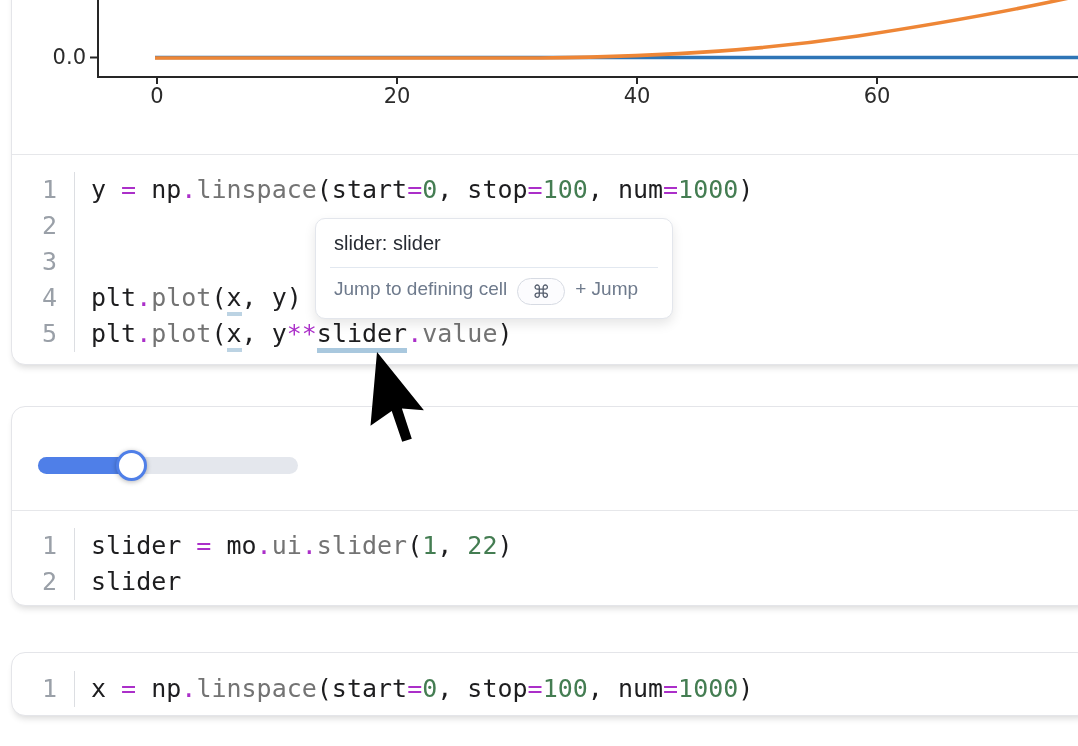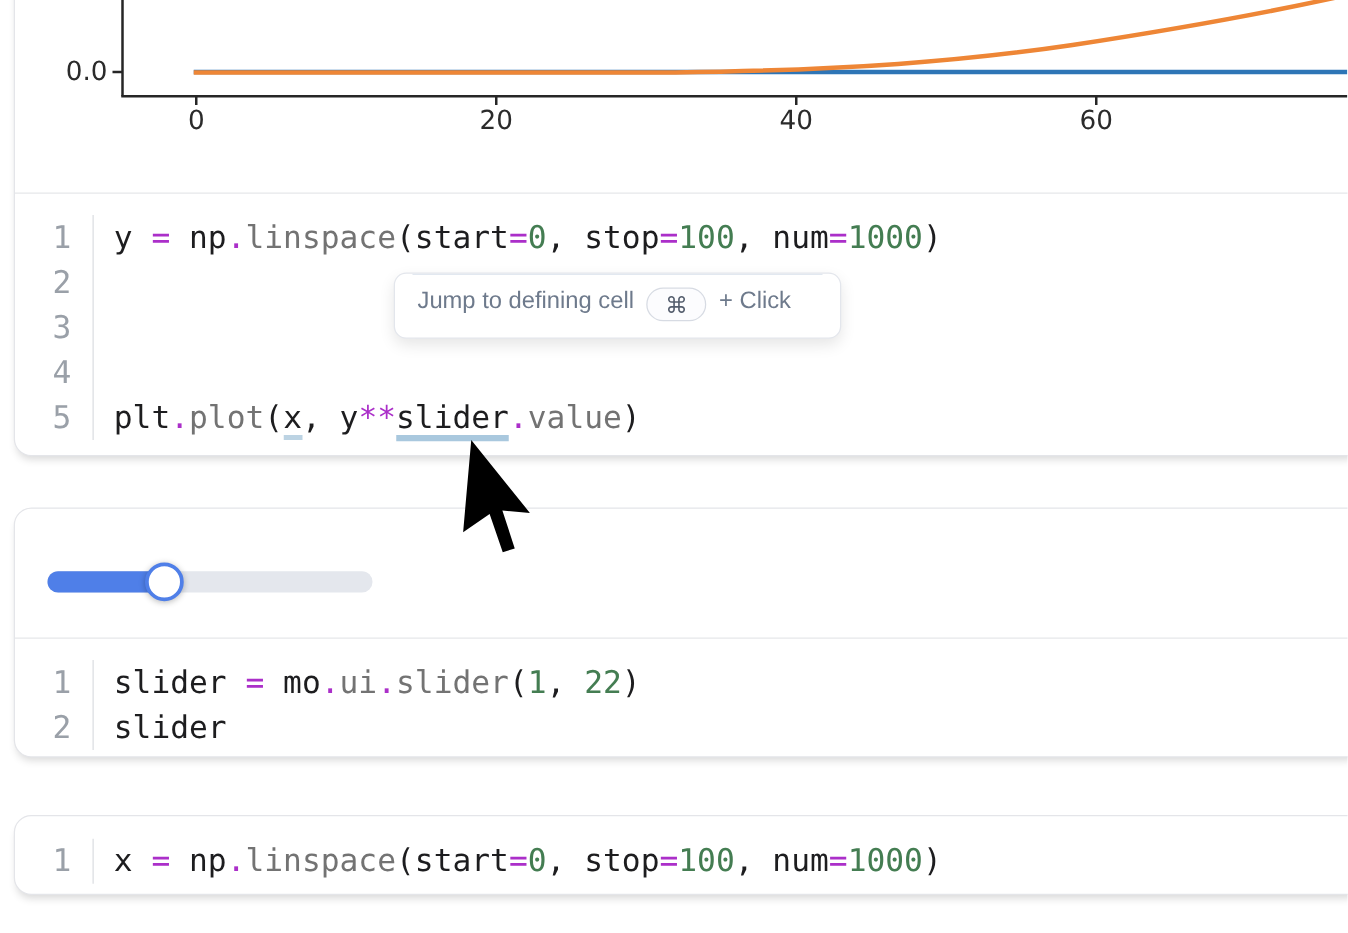--- a/index.html
+++ b/index.html
@@ -72,21 +72,21 @@
 </head>
 <body>
 
 <div class="cell" id="cell-plot">
   <div class="cell-output"></div>
   <div class="cell-code pad">
     <div class="code-lines">
         <div class="code-line"><div class="ln">1</div><div class="code-text"><span class="tok-p">y </span><span class="tok-k">=</span><span class="tok-p"> np</span><span class="tok-k">.</span><span class="tok-f">linspace</span><span class="tok-p">(start</span><span class="tok-k">=</span><span class="tok-n">0</span><span class="tok-p">, stop</span><span class="tok-k">=</span><span class="tok-n">100</span><span class="tok-p">, num</span><span class="tok-k">=</span><span class="tok-n">1000</span><span class="tok-p">)</span></div></div>
         <div class="code-line"><div class="ln">2</div><div class="code-text"></div></div>
         <div class="code-line"><div class="ln">3</div><div class="code-text"></div></div>
-        <div class="code-line"><div class="ln">4</div></div>
+        <div class="code-line"><div class="ln">4</div><div class="code-text"><span class="tok-p">plt</span><span class="tok-k">.</span><span class="tok-f">plot</span><span class="tok-p">(</span><span class="tok-p tok-u">x</span><span class="tok-p">, y)</span></div></div>
         <div class="code-line"><div class="ln">5</div><div class="code-text"><span class="tok-p">plt</span><span class="tok-k">.</span><span class="tok-f">plot</span><span class="tok-p">(</span><span class="tok-p tok-u">x</span><span class="tok-p">, y</span><span class="tok-k">**</span><span class="tok-p tok-uh">slider</span><span class="tok-k">.</span><span class="tok-f">value</span><span class="tok-p">)</span></div></div>
       </div>
   </div>
 </div>
 
 <svg id="chart-svg" viewBox="0 -40 1078 146">
 
   <line x1="98" y1="-40" x2="98" y2="77" stroke="#262626" stroke-width="2"></line>
   <line x1="97" y1="77" x2="1078" y2="77" stroke="#262626" stroke-width="2"></line>
 
@@ -100,25 +100,26 @@
   <text x="157" y="103" text-anchor="middle">0</text>
   <text x="397" y="103" text-anchor="middle">20</text>
   <text x="637" y="103" text-anchor="middle">40</text>
   <text x="877" y="103" text-anchor="middle">60</text>
 
   <path d="M155,57.5 H1078" stroke="#2e75b6" stroke-width="3.6" fill="none"></path>
   <path d="M155,58 H540 C680,56 770,49 858,36 C930,25 1015,10 1078,-4" stroke="#ee8636" stroke-width="3.6" fill="none"></path>
 </svg>
 
 <div class="tooltip">
+  <div class="tooltip-title">slider: slider</div>
   <div class="tooltip-div"></div>
   <div class="tooltip-row">
     <span>Jump to defining cell</span>
     <span class="kbd">⌘</span>
-    <span>+ Click</span>
+    <span>+ Jump</span>
   </div>
 </div>
 
 <div class="cell" id="cell-slider">
   <div class="cell-output">
     <div class="slider-wrap" role="slider" aria-valuenow="8">
       <div class="slider-track"></div>
       <div class="slider-fill"></div>
       <div class="slider-handle"></div>
     </div>

